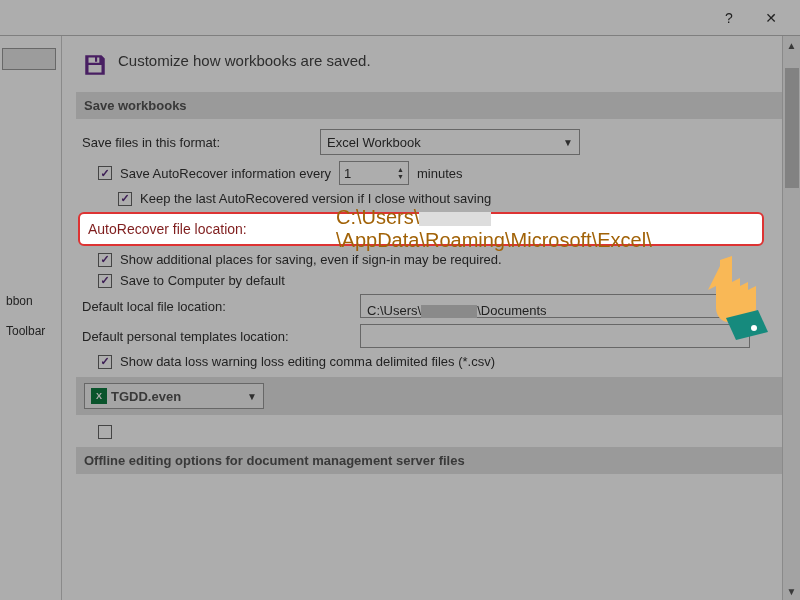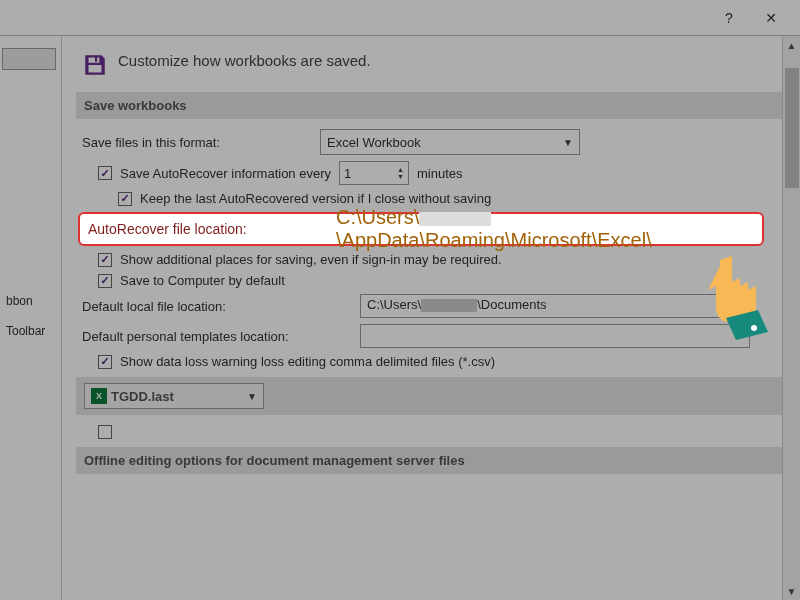--- a/index.html
+++ b/index.html
@@ -25,21 +25,21 @@
   .row.indent2 { margin-left:42px; }
   .label { min-width:230px; }
   .dropdown { display:flex; align-items:center; justify-content:space-between; border:1px solid #999; background:#fff; height:26px; padding:0 6px; font-size:13px; }
   .dropdown.w260 { width:260px; }
   .dropdown.w180 { width:180px; }
   .dropdown .chev { font-size:10px; color:#444; }
   .spin { display:flex; align-items:center; border:1px solid #999; background:#fff; height:24px; width:70px; padding:0 4px; justify-content:space-between; }
   .spin .arrows { display:flex; flex-direction:column; font-size:7px; line-height:7px; color:#444; }
   .chk { width:14px; height:14px; border:1px solid #666; background:#fff; display:flex; align-items:center; justify-content:center; font-size:11px; color:#5b2e7e; flex-shrink:0; }
   .chk.checked::before { content:"✓"; font-weight:bold; }
-  .textfield { border:1px solid #999; background:#fff; height:24px; padding:2px 6px; font-size:13px; flex:1; max-width:390px; color:#333; }
+  .textfield { border:1px solid #999; background:#fff; height:24px; padding:8px 6px; font-size:13px; flex:1; max-width:390px; color:#333; }
   .blurbox { position:absolute; background:#ddd; }
   .highlight-row { position:relative; z-index:20; }
   .highlight-box { border:2px solid #d33; border-radius:6px; background:#fff; height:34px; display:flex; align-items:center; padding:0 8px; margin:2px 22px 6px 2px; }
   .highlight-box .label { min-width:248px; font-size:14px; color:#7f1d1d; }
   .highlight-box .val { font-size:20px; color:#a16207; flex:1; position:relative; }
   .excel-icon { width:16px; height:16px; background:#107c41; color:#fff; font-size:9px; font-weight:bold; display:inline-flex; align-items:center; justify-content:center; margin-right:4px; }
   .hand { position:absolute; right:26px; top:252px; z-index:25; }
   .hand svg { display:block; }
 </style>
 </head>
@@ -134,21 +134,21 @@
 
     <div class="row indent1">
       <span class="chk checked"></span>
       <span>Show data loss warning loss editing comma delimited files (*.csv)</span>
     </div>
 
     <div class="section-bar" style="display:flex;align-items:center;gap:10px;">
       <div class="dropdown w180" style="background:#f4f4f4;">
         <span style="display:flex;align-items:center;">
             <span class="excel-icon">X</span>
-            <span>TGDD.last</span>
+            <span>TGDD.even</span>
           </span>
         <span class="chev">▼</span>
       </div>
     </div>
 
     <div class="row indent1">
       <span class="chk"></span>
     </div>
 
     <div class="section-bar">Offline editing options for document management server files</div>

